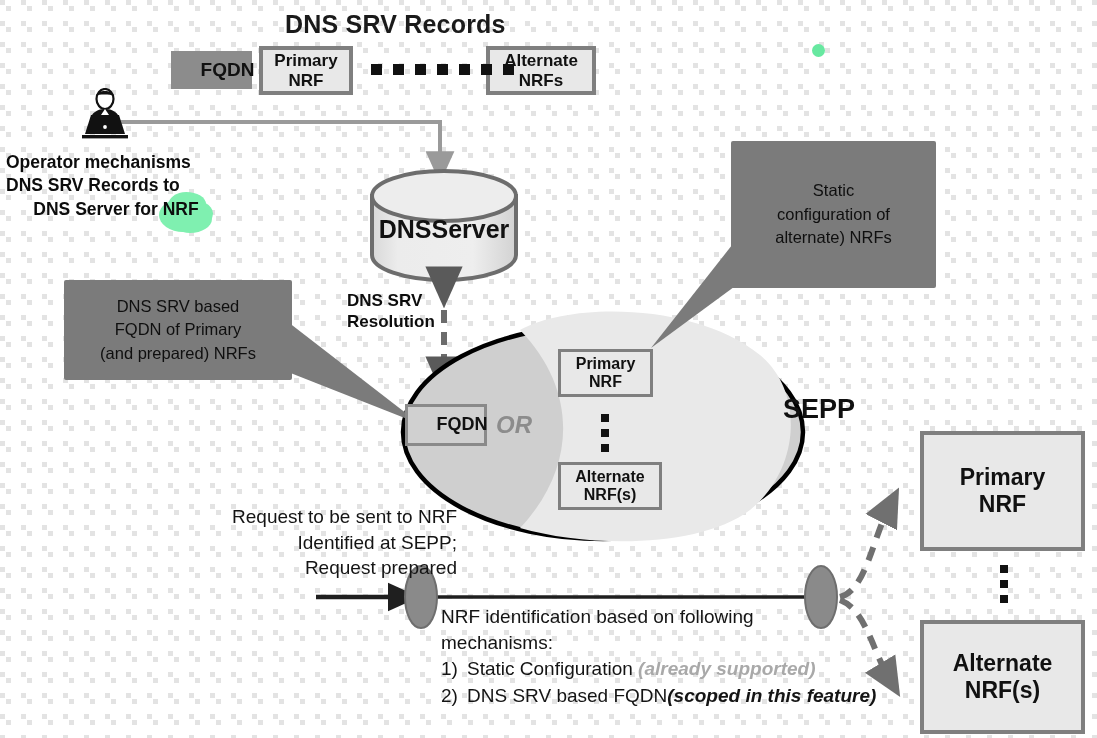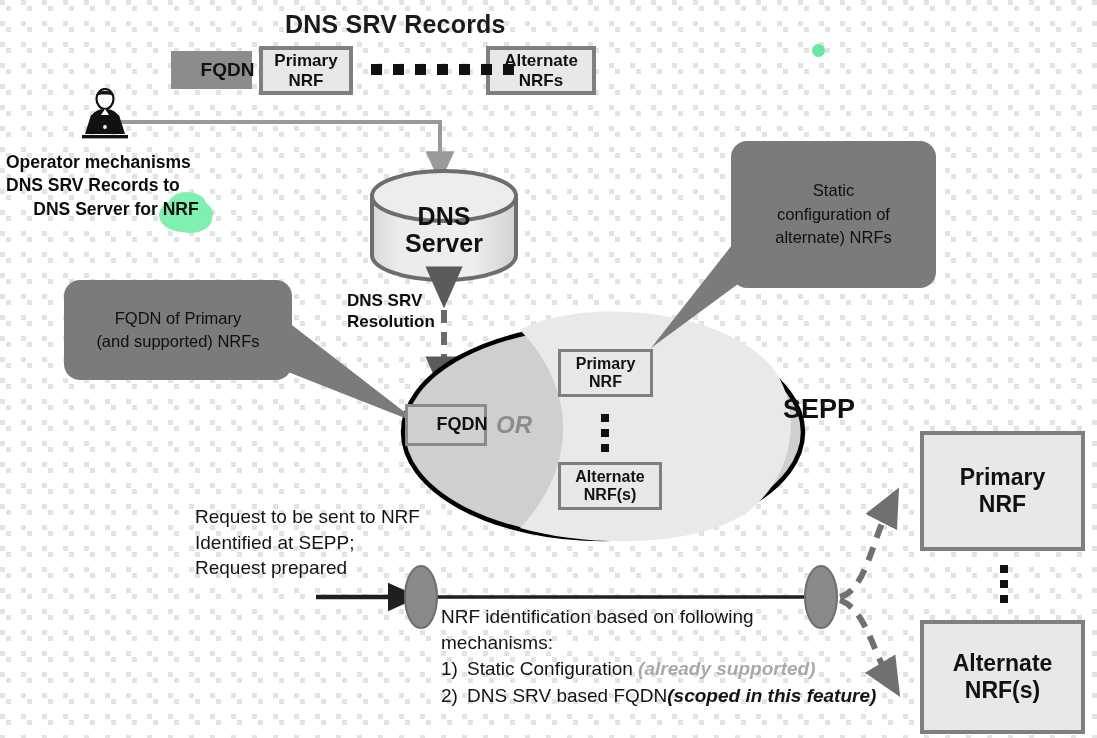--- a/index.html
+++ b/index.html
@@ -51,21 +51,21 @@
     background:#8c8c8c;
     box-sizing:border-box;
   }
   .fqdn-inner{
     background:#d0d0d0;
     border:3px solid #8a8a8a;
     box-sizing:border-box;
   }
   .callout{
     background:#7b7b7b;
-    border-radius:16px;
+    border-radius:2px;
     color:#0f0f0f;
     font-size:16.5px;
     line-height:1.42;
     text-align:center;
     display:flex;align-items:center;justify-content:center;
     padding:6px 8px;
     box-sizing:border-box;
   }
   .body-txt{font-size:19px;color:#141414;line-height:1.35;}
   .oper-txt{font-size:17.5px;font-weight:bold;color:#0d0d0d;line-height:1.33;}
@@ -203,34 +203,35 @@
   <div class="hl" style="left:172px;top:207px;width:40px;height:26px;"></div>
 
   <div class="node oper-txt" style="left:6px;top:151px;width:220px;text-align:left;">
     <div>Operator mechanisms</div>
     <div>DNS SRV Records to</div>
     <div style="text-align:center;position:relative;z-index:5;">
       <span>DNS Server for </span><span>NRF</span>
     </div>
   </div>
 
-  <div class="node" style="left:372px;top:195px;width:144px;height:70px;display:flex;flex-direction:column;align-items:center;justify-content:center;font-size:25px;font-weight:bold;color:#111;line-height:1.1;">
+  <div class="node" style="left:372px;top:195px;width:144px;height:70px;display:flex;flex-direction:row;align-items:center;justify-content:center;font-size:25px;font-weight:bold;color:#111;line-height:1.1;">
     <span>DNS</span>
     <span>Server</span>
   </div>
 
   <div class="node srv-res" style="left:347px;top:291px;width:96px;text-align:left;">
     <div>DNS SRV</div>
     <div>Resolution</div>
   </div>
 
   <div class="node callout" style="left:64px;top:280px;width:228px;height:100px;">
     <div style="width:100%;">
+      <div>DNS SRV based</div>
       <div>FQDN of Primary</div>
-      <div>(and supported) NRFs</div>
+      <div>(and prepared) NRFs</div>
     </div>
   </div>
 
   <div class="node callout" style="left:731px;top:141px;width:205px;height:147px;">
     <div style="width:100%;">
       <div>Static</div>
       <div>configuration of</div>
       <div>alternate) NRFs</div>
     </div>
   </div>
@@ -256,21 +257,21 @@
 
   <div class="node gbox thin" style="left:558px;top:462px;width:104px;height:48px;">
     <div style="display:flex;flex-direction:column;align-items:center;justify-content:center;width:100%;height:100%;font-size:16px;font-weight:bold;color:#111;line-height:1.12;">
       <span>Alternate</span>
       <span>NRF(s)</span>
     </div>
   </div>
 
   <div class="node sepp-txt" style="left:783px;top:394px;">SEPP</div>
 
-  <div class="node body-txt" style="left:195px;top:504px;width:262px;text-align:left;">
+  <div class="node body-txt" style="left:195px;top:504px;width:262px;text-align:right;">
     <div>Request to be sent to NRF</div>
     <div>Identified at SEPP;</div>
     <div>Request prepared</div>
   </div>
 
   <div class="node body-txt" style="left:441px;top:604px;width:470px;text-align:left;line-height:1.38;">
     <div>NRF identification based on following</div>
     <div>mechanisms:</div>
     <div>
       <span class="li-num">1)</span><span>Static Configuration</span>

